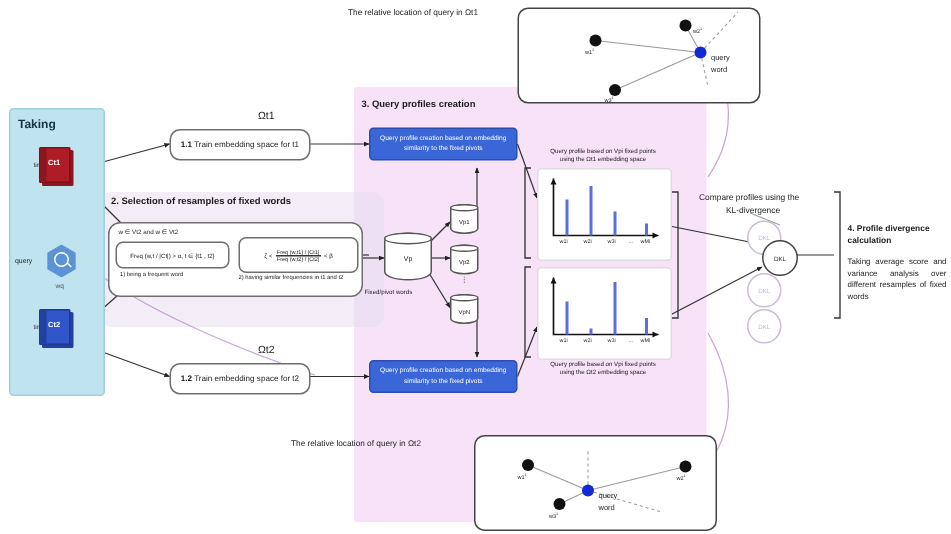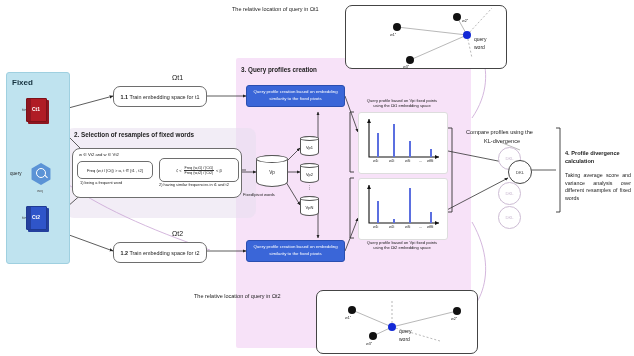--- a/index.html
+++ b/index.html
@@ -107,21 +107,21 @@
       <path d="M472,222 C505,280 470,322 452,320" marker-end="url(#arp)"></path>
       <path d="M62,180 C95,205 150,230 210,250"></path>
     </g>
     <g stroke="#9b9b9b" stroke-width="0.7" fill="none">
       <path d="M500,142 L520,150"></path>
       <path d="M500,200 L520,192"></path>
     </g>
   </svg>
 
   <div class="abs input-panel"></div>
-  <div class="abs input-title">Fixed</div>
+  <div class="abs input-title">Taking</div>
 
   <div class="abs" style="left:26px;top:98px;">
     <div class="book red">
       <div class="spine"></div>
       <div class="lbl">Ct1</div>
     </div>
     <div class="cap" style="width:44px;margin-left:-13px;margin-top:3px;">
       <div>corpus</div>
       <div>time period t1</div>
     </div>

